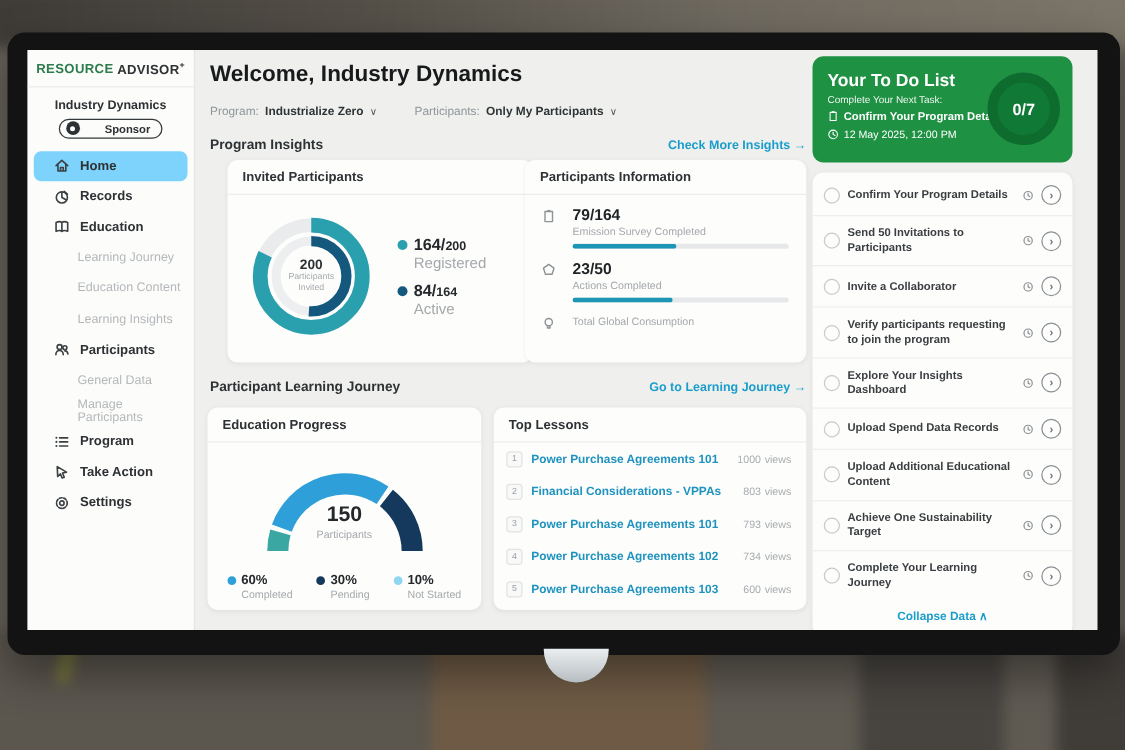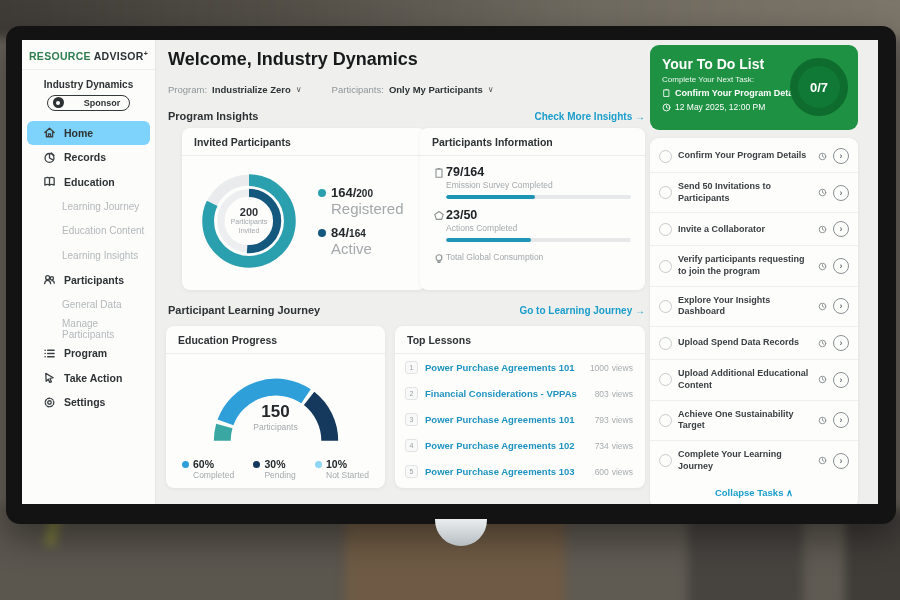--- a/index.html
+++ b/index.html
@@ -73,24 +73,24 @@
   .donut-wrap { display:flex; align-items:center; gap:10px; padding:6px 8px; }
   .donut-box { position:relative; width:118px; height:118px; }
   .donut-center { position:absolute; inset:0; display:flex; flex-direction:column;
     align-items:center; justify-content:center; text-align:center; }
   .donut-center .v { font-size:11px; font-weight:800; }
   .donut-center .l { font-size:7px; color:#a4a8ab; width:58px; line-height:1.25; }
   .legend-item { margin:8px 0; }
   .legend-item .row { display:flex; align-items:center; gap:5px; }
   .ldot { width:8px; height:8px; border-radius:50%; }
   .lv { font-size:13px; font-weight:800; color:#24282a; }
-  .ll { font-size:15px; color:#a4a8ab; margin-left:13px; }
-
-  
-  .info-row { display:flex; gap:0; padding:9px 14px 0 12px; }
+  .ll { font-size:12px; color:#a4a8ab; margin-left:13px; }
+
+  
+  .info-row { display:flex; gap:12px; padding:9px 14px 0 12px; }
   .info-ic { flex:0 0 14px; padding-top:2px; }
   .info-body { flex:1; }
   .info-v { font-size:12.5px; font-weight:800; color:#202426; }
   .info-l { font-size:8.5px; color:#a4a8ab; margin-top:1px; }
   .track { margin-top:5px; height:4px; border-radius:2px; background:#e6e8e9; overflow:hidden; }
   .fill { height:100%; border-radius:2px; background:#1d96b5; }
 
   
   .gauge-box { position:relative; width:200px; height:86px; margin:10px auto 0; }
   .gauge-center { position:absolute; left:0; right:0; top:38px; text-align:center; }
@@ -494,17 +494,17 @@
       </div>
       <div class="task-row">
         <span class="chk"></span>
         <span class="tlabel">Complete Your Learning Journey</span>
         <svg class="tclock" width="9" height="9" viewBox="0 0 12 12">
             <circle class="ic-gray" cx="6" cy="6" r="4.4"></circle>
             <path class="ic-gray" d="M6 3.6 V6 L7.8 7"></path>
           </svg>
         <span class="tchev">›</span>
       </div>
-      <div class="collapse"><span>Collapse Tasks</span> <span>∧</span></div>
+      <div class="collapse"><span>Collapse Data</span> <span>∧</span></div>
     </div>
 
   </div>
 </div>
 
 </body></html>

